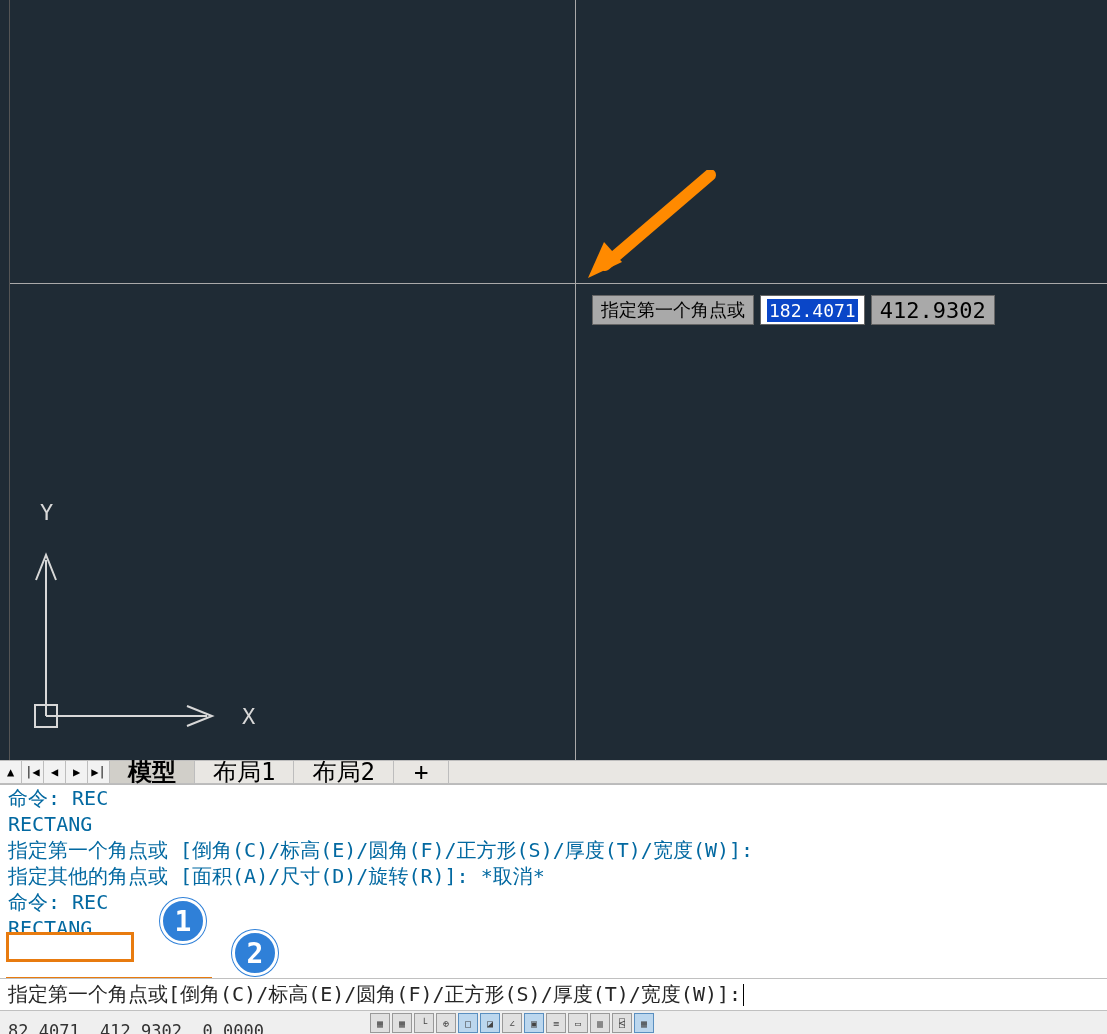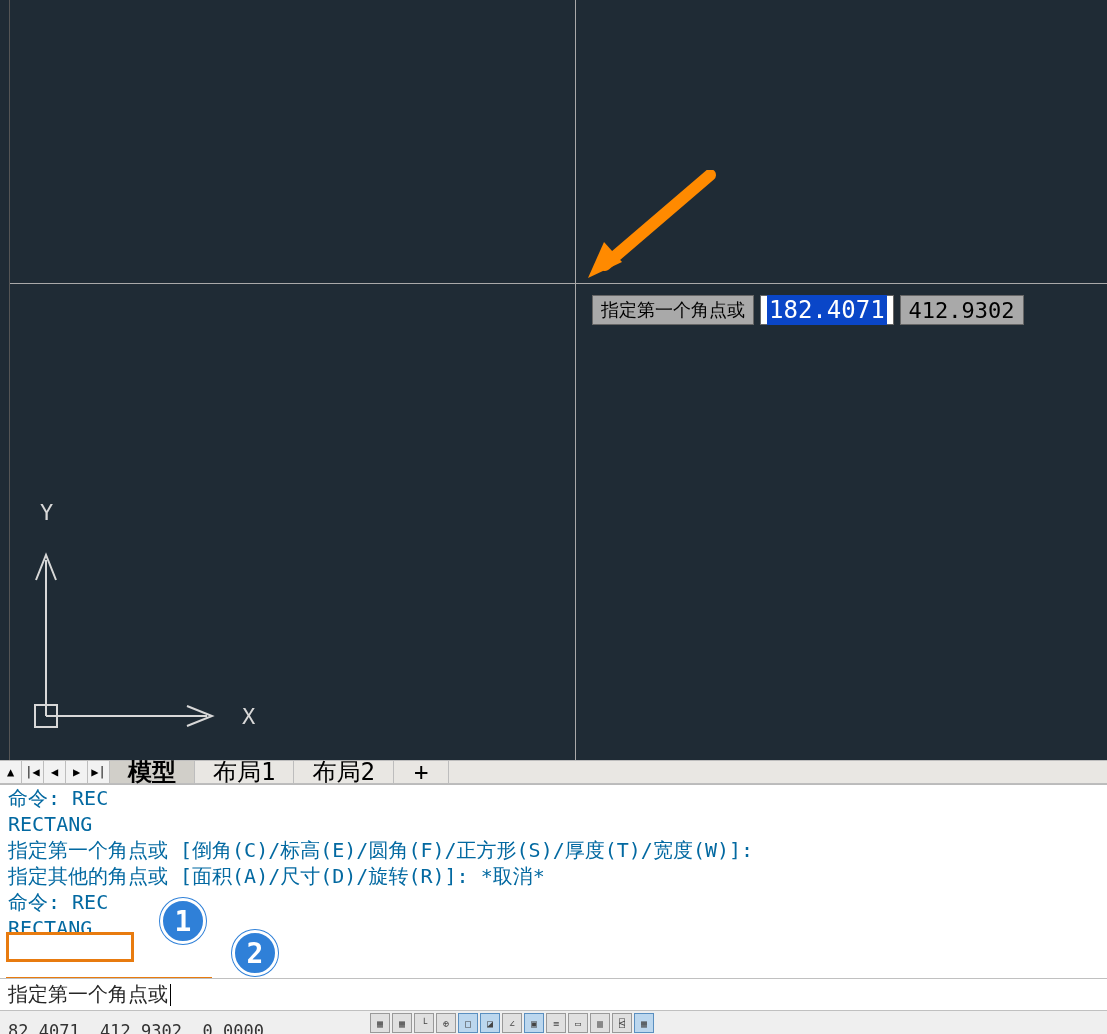--- a/index.html
+++ b/index.html
@@ -53,21 +53,21 @@
     background: #ffffff;
     border: 1px solid #666;
     padding: 2px 6px;
     display: flex;
     align-items: center;
   }
   .dyn-field-active span {
     background: #0a46c8;
     color: #fff;
     font-family: monospace;
-    font-size: 24px;
+    font-size: 18px;
     padding: 1px 2px;
   }
   .dyn-field {
     background: #a9a9a9;
     color: #000;
     font-family: monospace;
     font-size: 22px;
     padding: 4px 8px;
     display: flex;
     align-items: center;
@@ -293,20 +293,21 @@
 RECTANG</div>
 
 <div class="rectang-box"></div>
 <div class="prompt-box"></div>
 
 <div class="circle-badge badge1">1</div>
 <div class="circle-badge badge2">2</div>
 
 <div class="cmd-input-line">
   <span>指定第一个角点或 </span>
+  <span>[倒角(C)/标高(E)/圆角(F)/正方形(S)/厚度(T)/宽度(W)]: </span>
   <span class="caret"></span>
 </div>
 
 <div class="status-bar">
   <div class="status-coords">82.4071  412.9302  0.0000</div>
   <div class="status-icons">
     <div class="status-icon">▦</div>
     <div class="status-icon">▦</div>
     <div class="status-icon">└</div>
     <div class="status-icon">⊕</div>

